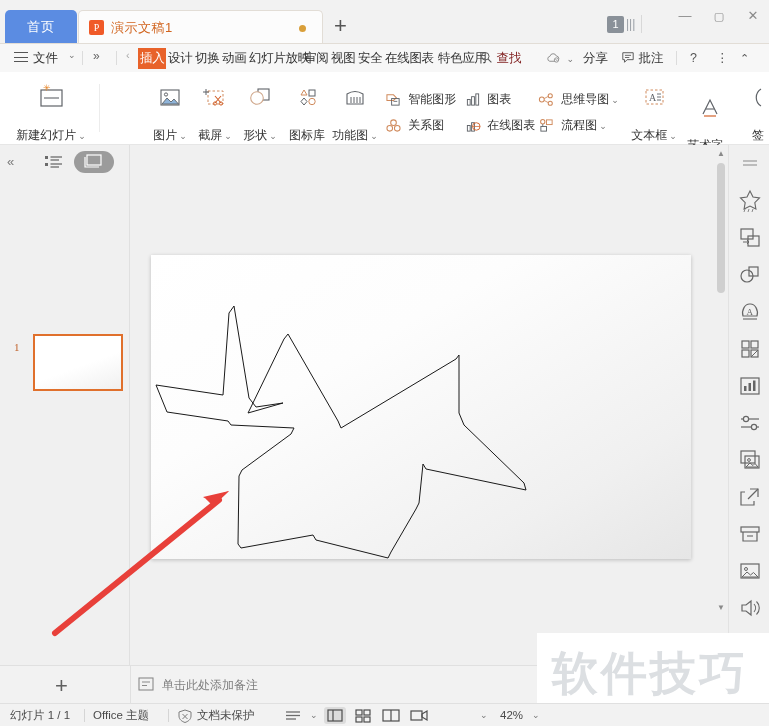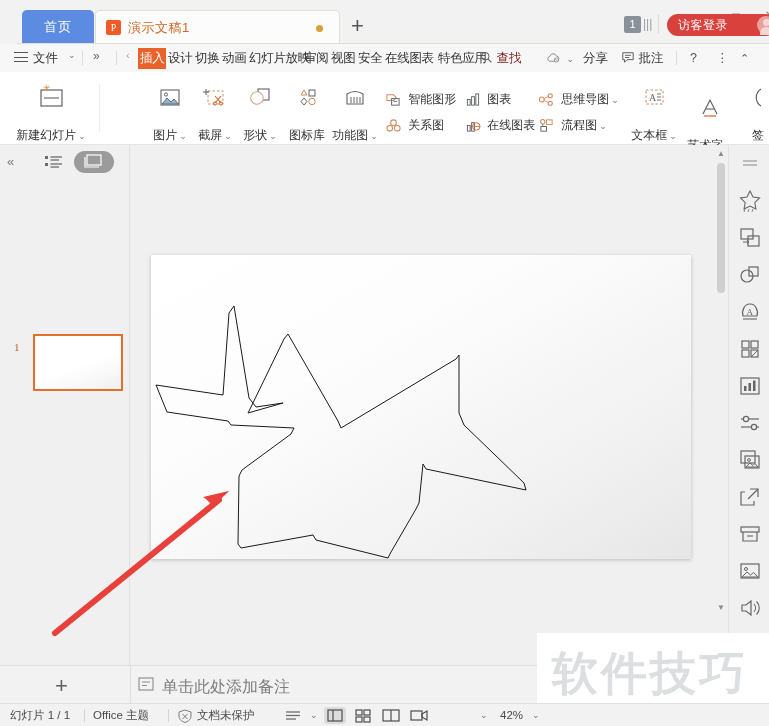--- a/index.html
+++ b/index.html
@@ -8,21 +8,21 @@
     width: 769px; height: 726px;
     font-family: "Liberation Sans", "DejaVu Sans", sans-serif;
     overflow: hidden;
     background: #f2f2f2;
     -webkit-font-smoothing: antialiased;
   }
   #app { position: relative; width: 769px; height: 726px; }
 
   
   .titlebar {
-    position: absolute; left: 17px; top: 0; width: 619px; height: 44px;
+    position: absolute; left: 0; top: 0; width: 619px; height: 44px;
     background: #f2f2f2;
   }
   .tab-home {
     position: absolute; left: 5px; top: 10px; width: 72px; height: 34px;
     background: #5b8ce2; border-radius: 5px 5px 0 0;
     color: #fff; font-size: 13px; line-height: 34px; text-align: center;
     letter-spacing: 1px;
   }
   .tab-doc {
     position: absolute; left: 78px; top: 10px; width: 245px; height: 34px;
@@ -224,21 +224,21 @@
   }
   .notes-add {
     position: absolute; left: 55px; top: 7px; font-size: 22px; color: #606060;
     font-weight: 300;
   }
   .notes-vdiv {
     position: absolute; left: 130px; top: 0; width: 1px; height: 38px; background: #e0e0e0;
   }
   .notes-icon { position: absolute; left: 138px; top: 11px; width: 16px; height: 14px; }
   .notes-text {
-    position: absolute; left: 162px; top: 11px; font-size: 16px; color: #7d7d7d;
+    position: absolute; left: 162px; top: 11px; font-size: 12px; color: #7d7d7d;
   }
 
   
   .statusbar {
     position: absolute; left: 0; top: 703px; width: 769px; height: 23px;
     background: #f2f2f2; border-top: 1px solid #e0e0e0;
   }
   .sb-text {
     position: absolute; top: 4px; font-size: 11.5px; color: #4a4a4a; line-height: 15px;
     white-space: nowrap;
@@ -282,24 +282,20 @@
     <div class="tabstrip-underline"></div>
 
     <div class="win-ctl" style="left:672px">—</div>
     <div class="win-ctl" style="left:706px;font-size:11px">▢</div>
     <div class="win-ctl" style="left:740px">✕</div>
 
     <div class="notif-badge">1</div>
     <div class="notif-bars">|||</div>
     <div class="vdiv-title"></div>
 
-    <div class="login-btn">
-      <span>访客登录</span>
-      <span class="av"></span>
-    </div>
   </div>
 
   <div class="ribbon-tabs">
     <div class="hamburger">
         <i></i>
         <i></i>
         <i></i>
       </div>
     <div class="file-menu">文件</div>
     <div class="file-caret">⌄</div>

